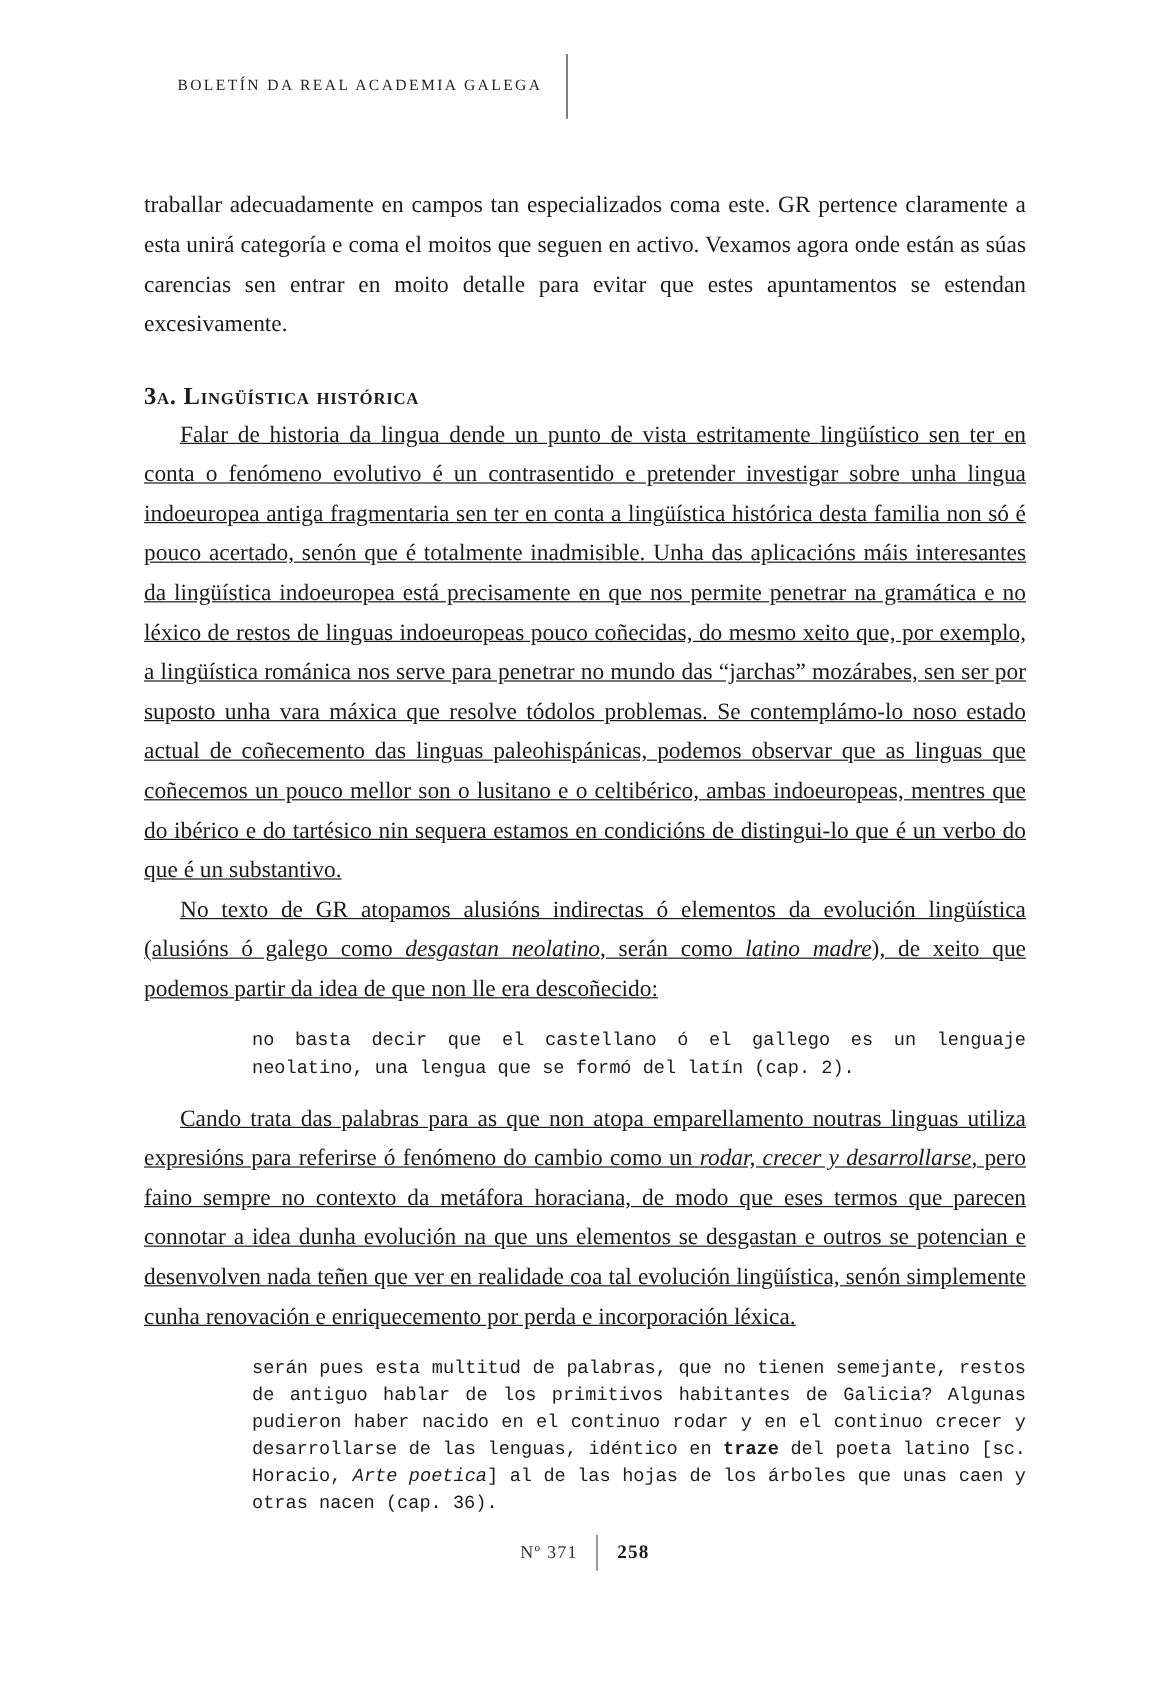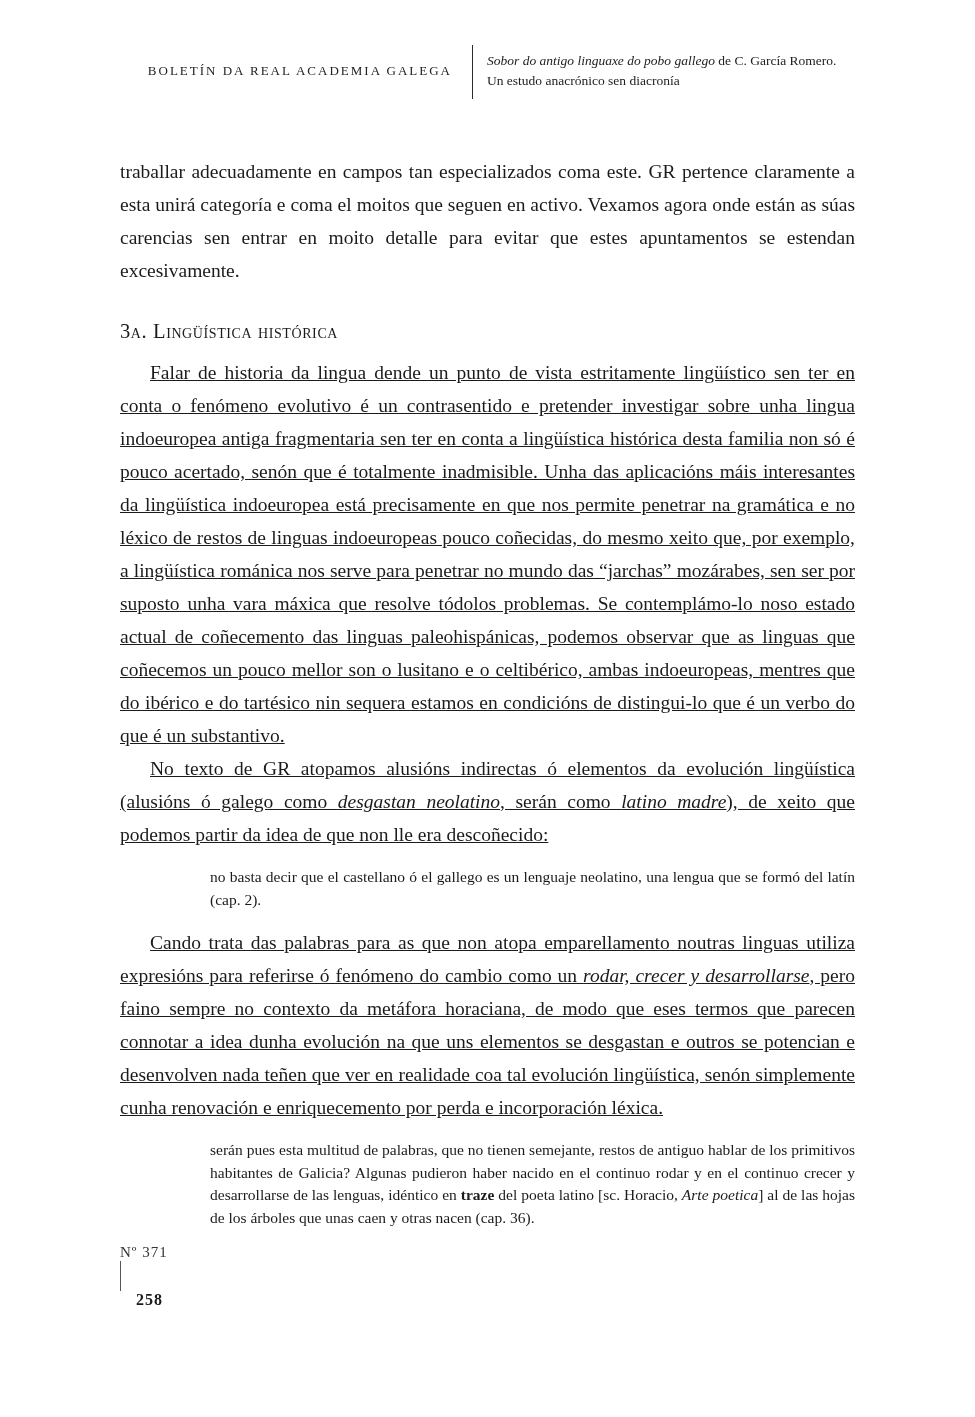--- a/index.html
+++ b/index.html
@@ -34,59 +34,56 @@
   .article-ref .subtitle-line { font-style: normal; }
 
   
   .content { margin-top: 56px; }
   .para {
     font-size: 19.5px; line-height: 33px;
     text-align: justify;
   }
   .para.indent { text-indent: 30px; text-decoration: underline; }
   .section-heading {
-    margin-top: 33px; margin-bottom: 13px;
-    font-size: 20.5px; font-weight: normal;
+    margin-top: 33px; margin-bottom: 3px;
+    font-size: 20.5px; font-weight: bold;
     font-variant: small-caps; letter-spacing: 0.6px;
   }
   em { font-style: italic; }
   strong { font-weight: bold; }
 
   .quote {
     margin: 15px 0 15px 90px;
     font-size: 15.5px; line-height: 22.5px;
     text-align: justify;
+    font-family: Liberation Mono, monospace;
   }
   .quote p { margin: 0; }
 
   
   .page-footer {
     margin-top: auto;
-    display: flex; justify-content: center; align-items: flex-start; flex-direction: column;
+    display: flex; justify-content: center; align-items: center;
   }
   .footer-issue {
     font-size: 15px; letter-spacing: 1px; padding-right: 16px; color: #333;
   }
   .footer-rule { width: 1px; height: 30px; background: #555; }
   .footer-page {
     font-size: 16px; font-weight: bold; padding-left: 16px; letter-spacing: 1px;
   }
 </style>
 </head>
 <body>
 
 <div class="page">
 
   <header class="page-header">
     <div class="journal-name">BOLETÍN DA REAL ACADEMIA GALEGA</div>
     <div class="header-rule"></div>
-    <div class="article-ref">
-      <div><span class="title-italic">Sobor do antigo linguaxe do pobo gallego</span><span> de C. García Romero.</span></div>
-      <div class="subtitle-line">Un estudo anacrónico sen diacronía</div>
-    </div>
   </header>
 
   <main class="content">
 
     <p class="para">traballar adecuadamente en campos tan especializados coma este. GR pertence claramente a esta unirá categoría e coma el moitos que seguen en activo. Vexamos agora onde están as súas carencias sen entrar en moito detalle para evitar que estes apuntamentos se estendan excesivamente.</p>
 
     <h2 class="section-heading">3a. Lingüística histórica</h2>
 
     <p class="para indent">Falar de historia da lingua dende un punto de vista estritamente lingüístico sen ter en conta o fenómeno evolutivo é un contrasentido e pretender investigar sobre unha lingua indoeuropea antiga fragmentaria sen ter en conta a lingüística histórica desta familia non só é pouco acertado, senón que é totalmente inadmisible. Unha das aplicacións máis interesantes da lingüística indoeuropea está precisamente en que nos permite penetrar na gramática e no léxico de restos de linguas indoeuropeas pouco coñecidas, do mesmo xeito que, por exemplo, a lingüística románica nos serve para penetrar no mundo das “jarchas” mozárabes, sen ser por suposto unha vara máxica que resolve tódolos problemas. Se contemplámo-lo noso estado actual de coñecemento das linguas paleohispánicas, podemos observar que as linguas que coñecemos un pouco mellor son o lusitano e o celtibérico, ambas indoeuropeas, mentres que do ibérico e do tartésico nin sequera estamos en condicións de distingui-lo que é un verbo do que é un substantivo.</p>
 

